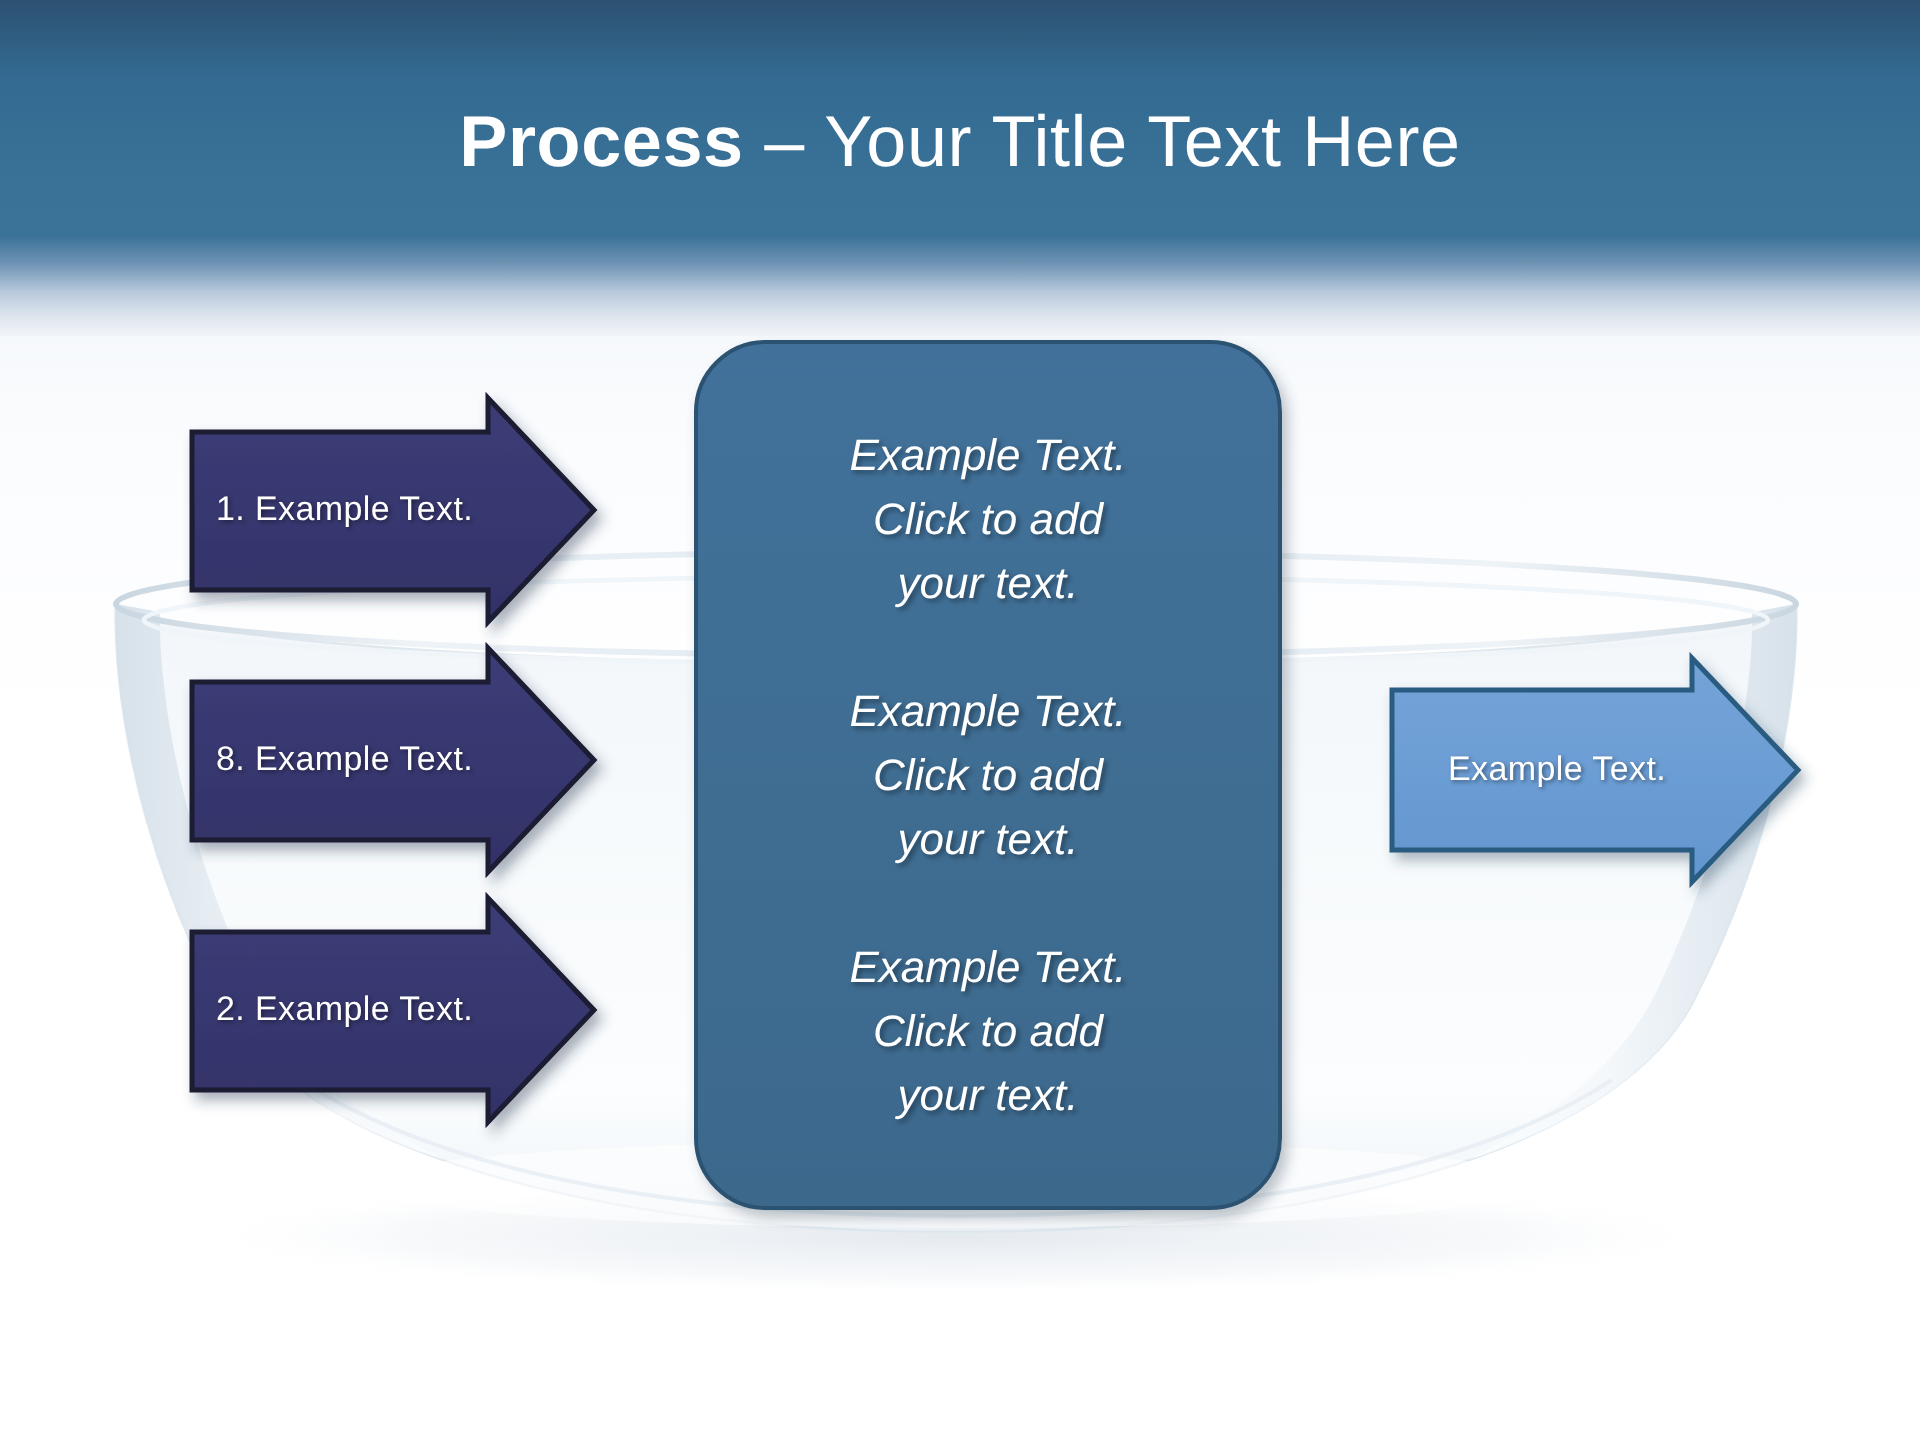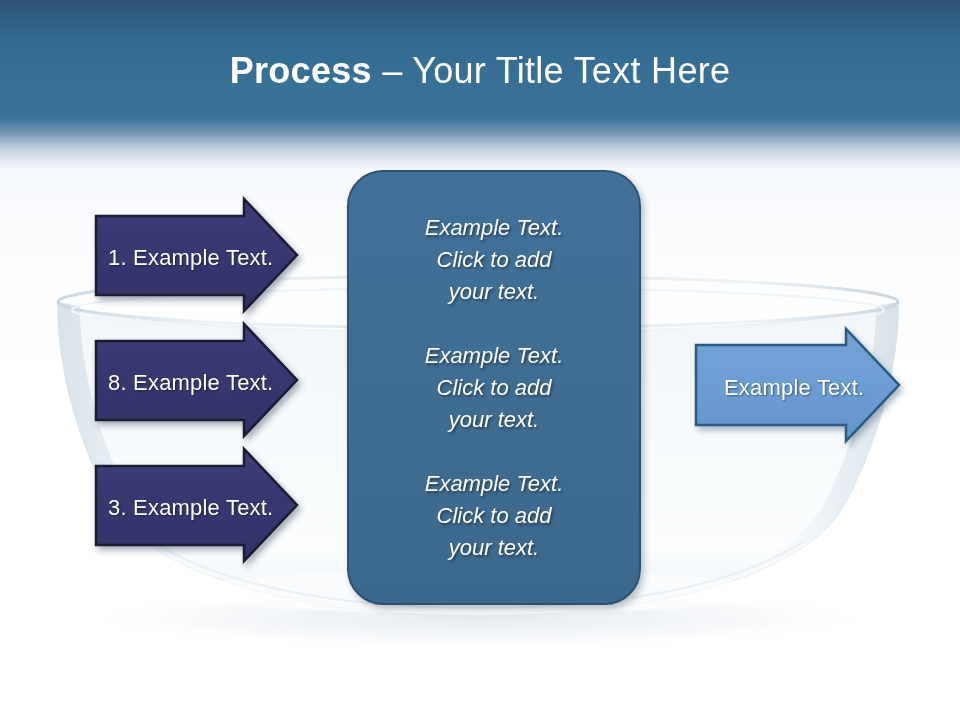--- a/index.html
+++ b/index.html
@@ -40,21 +40,21 @@
 
   
   .bowl-wrap {
     position: absolute;
     left: 0; top: 240px;
     width: 960px; height: 420px;
   }
   .arrow-label {
     position: absolute;
     color: #ffffff;
-    font-size: 22px;
+    font-size: 17px;
     letter-spacing: 0.2px;
     text-shadow: 1px 1px 2px rgba(0,0,0,0.45);
     white-space: nowrap;
     text-align: right;
   }
 
   
   .panel {
     position: absolute;
     left: 347px; top: 170px;
@@ -202,21 +202,21 @@
       <path d="M 96,466 L 244,466 L 244,449 L 297,505 L 244,561 L 244,545 L 96,545 Z" fill="url(#navyG)" stroke="#1a1a33" stroke-width="2.5" stroke-linejoin="miter"></path>
     </g>
 
     <g filter="url(#shpb)">
       <path d="M 696,345 L 846,345 L 846,329 L 899,385 L 846,441 L 846,425 L 696,425 Z" fill="url(#blueG)" stroke="#2b5b82" stroke-width="2.5" stroke-linejoin="miter"></path>
     </g>
   </svg>
 
   <div class="arrow-label" style="left:108px; top:245px;">1. Example Text.</div>
   <div class="arrow-label" style="left:108px; top:370px;">8. Example Text.</div>
-  <div class="arrow-label" style="left:108px; top:495px;">3. Example Text.</div>
+  <div class="arrow-label" style="left:108px; top:495px;">2. Example Text.</div>
 
   <div class="arrow-label" style="left:724px; top:375px;">Example Text.</div>
 
   <div class="panel">
     <div class="panel-block">Example Text.
 Click  to add
 your text.</div>
     <div class="panel-block">Example Text.
 Click  to add
 your text.</div>

